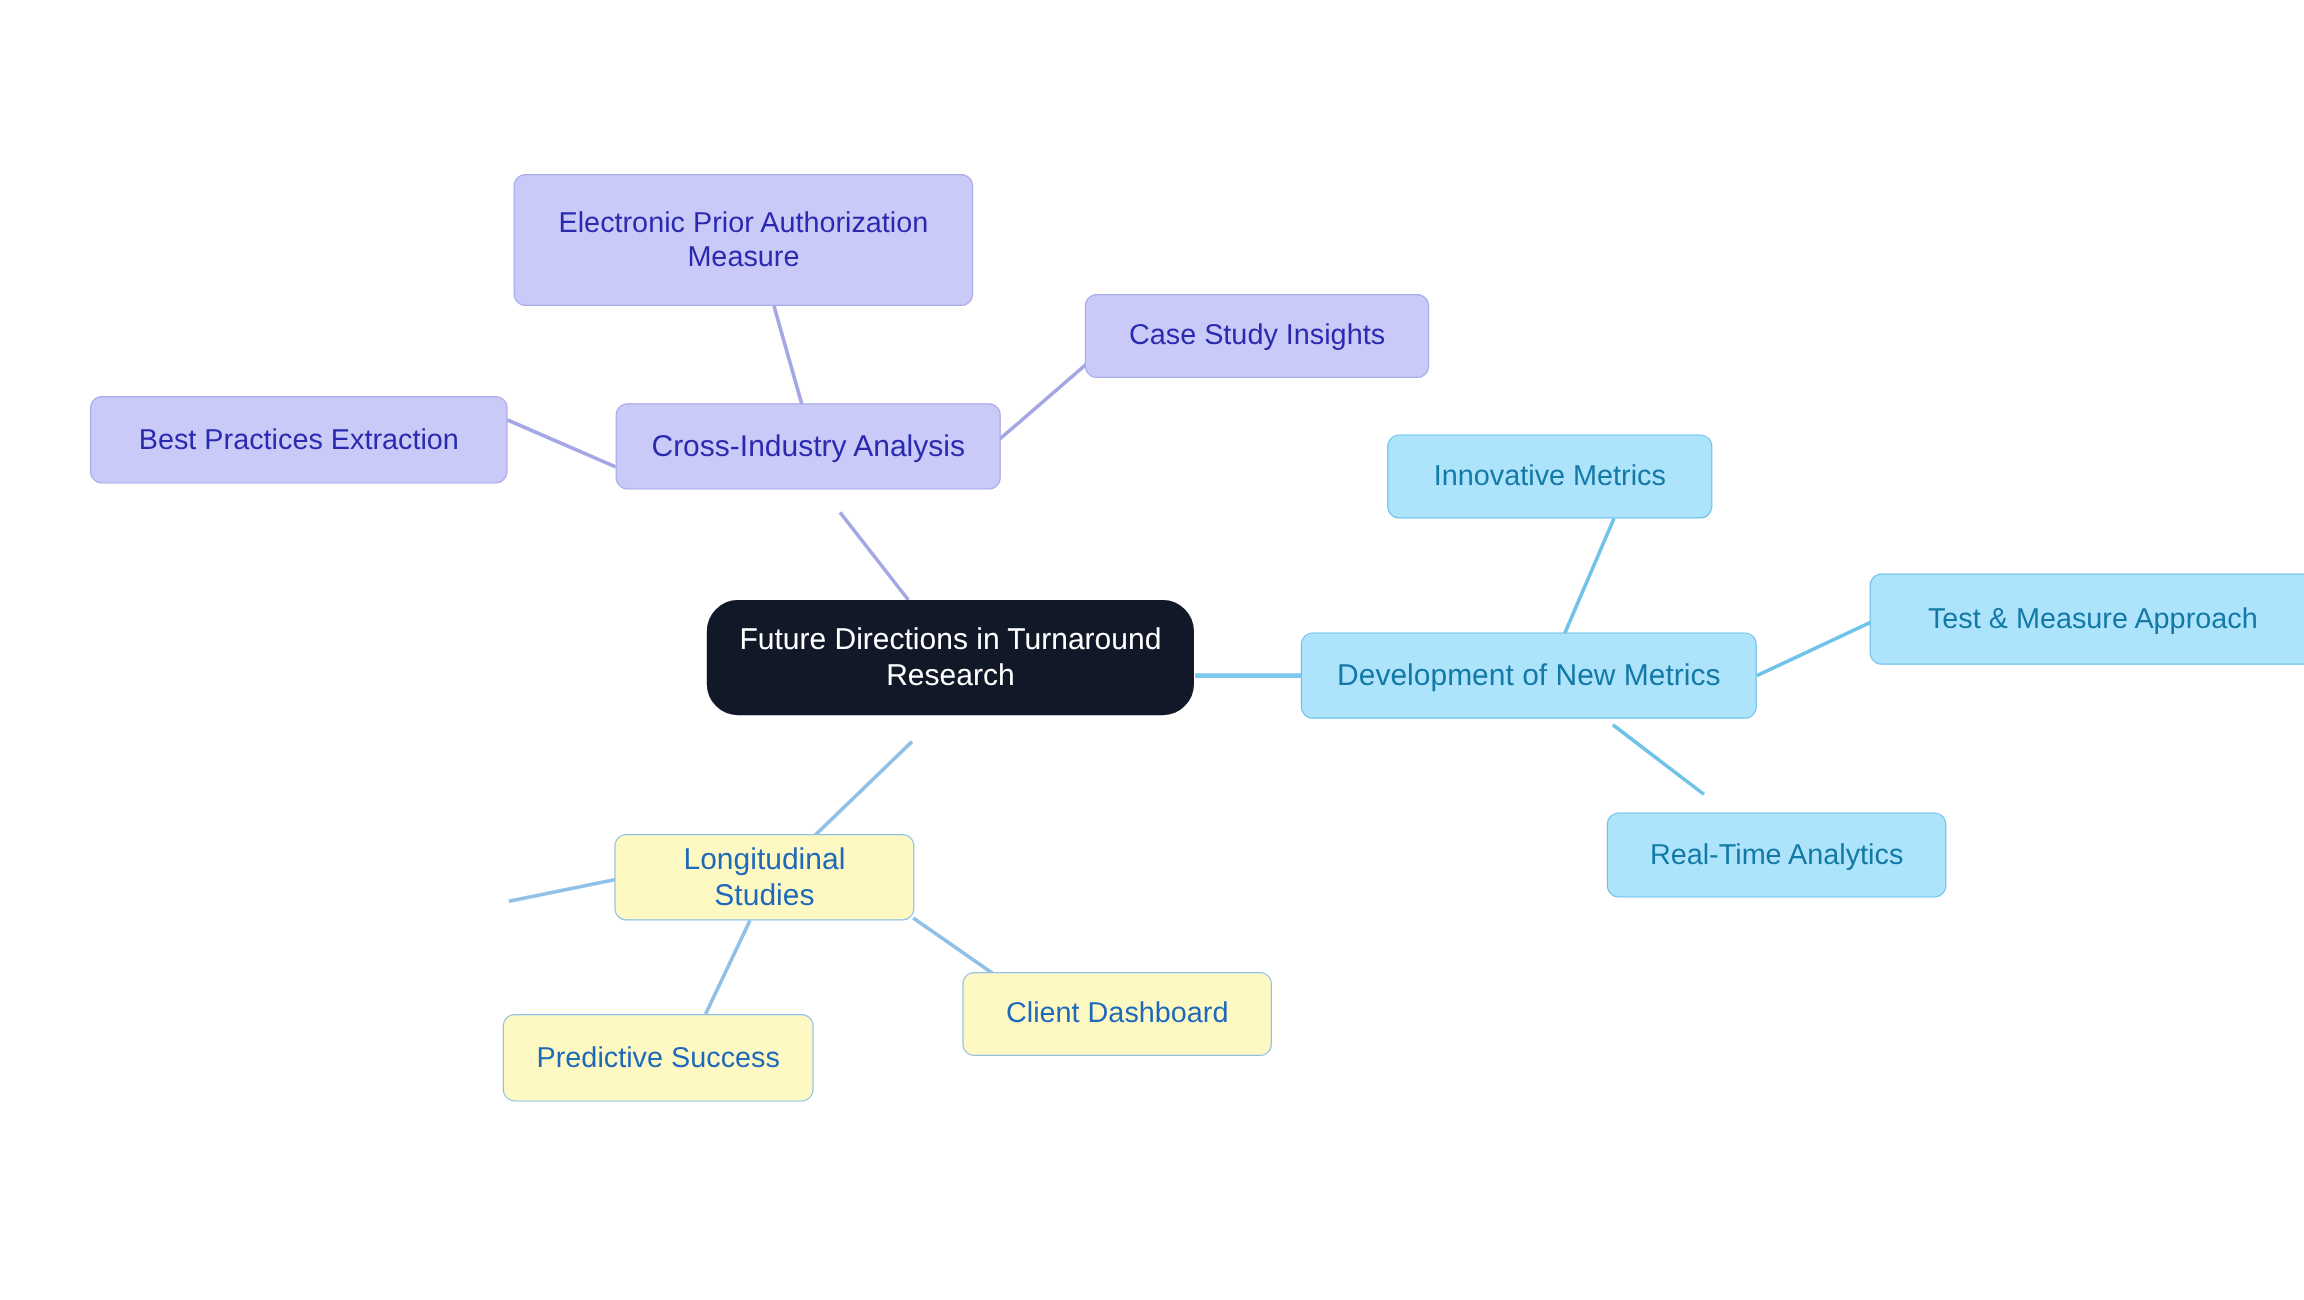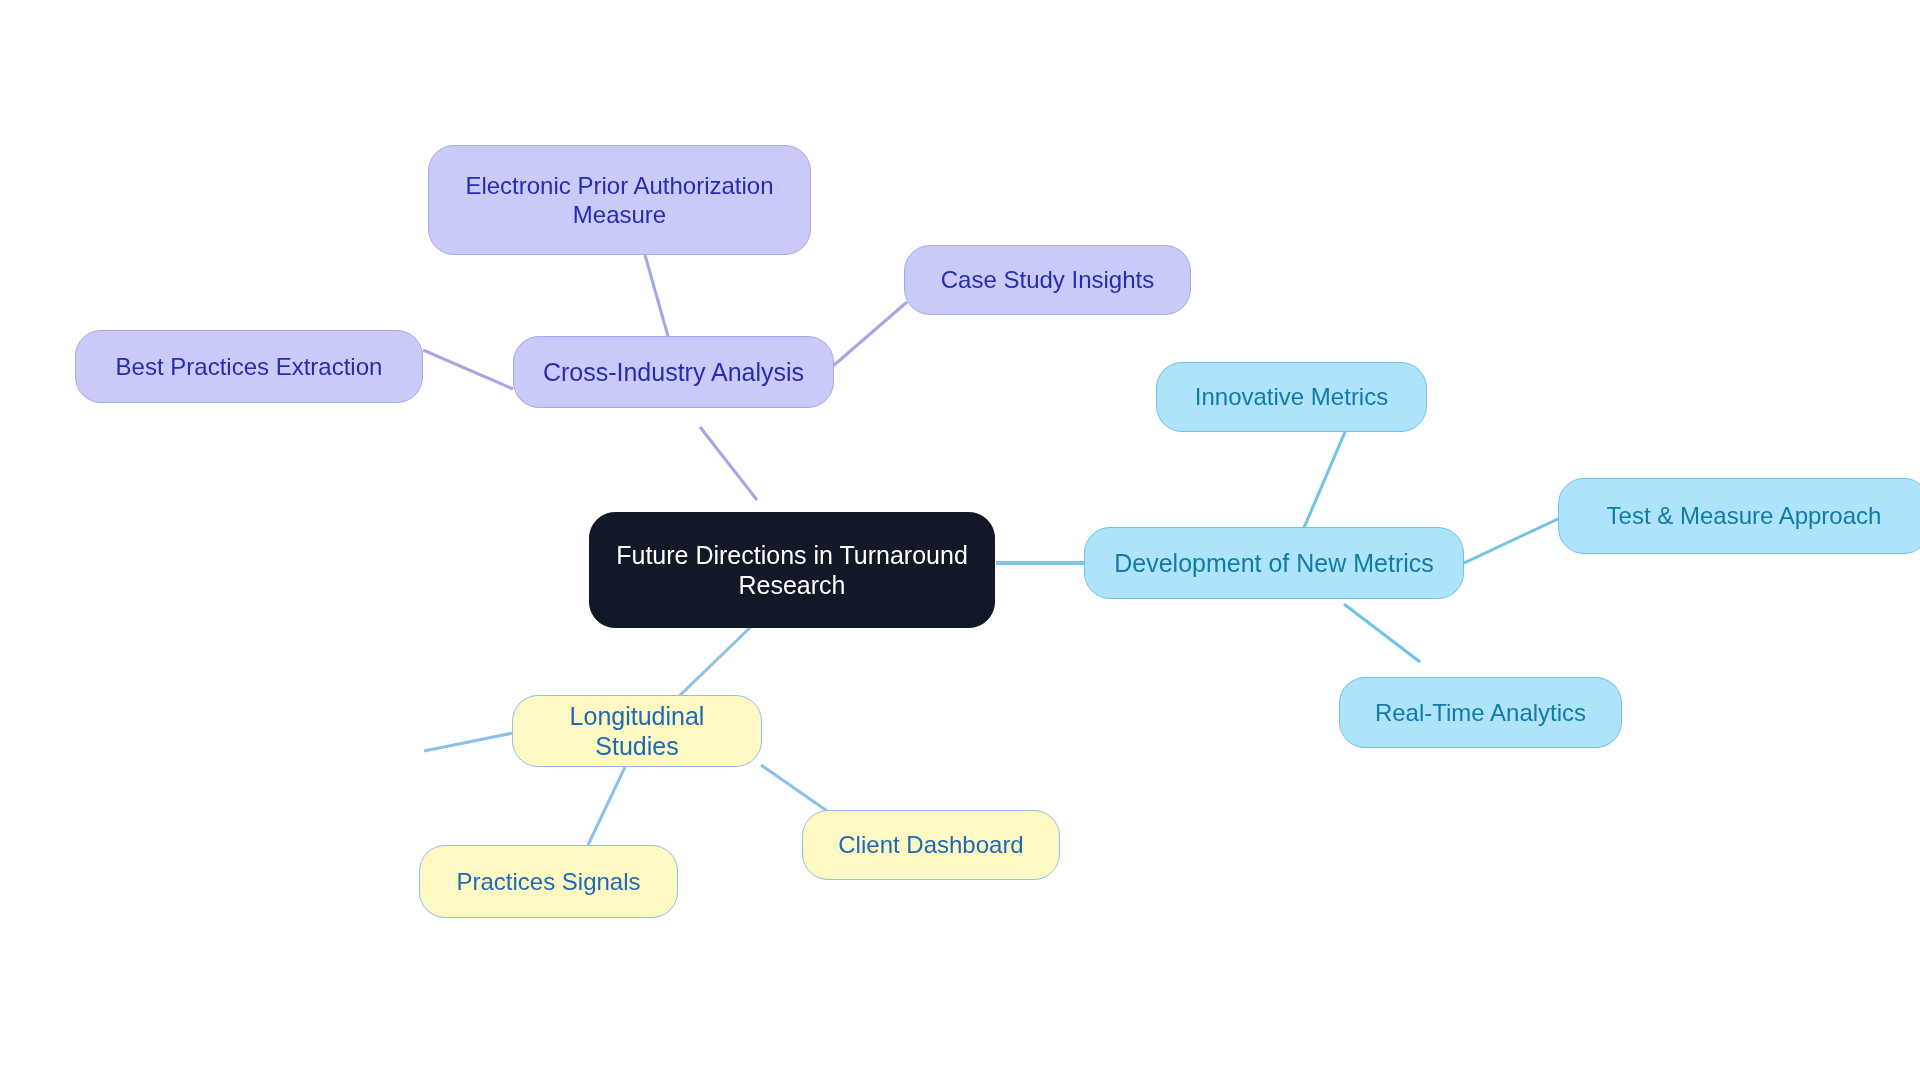--- a/index.html
+++ b/index.html
@@ -24,21 +24,21 @@
     height: 1083px;
     pointer-events: none;
   }
   .node {
     position: absolute;
     box-sizing: border-box;
     display: flex;
     align-items: center;
     justify-content: center;
     text-align: center;
-    border-radius: 26px;
+    border-radius: 10px;
     border-width: 1px;
     border-style: solid;
     line-height: 1.22;
     padding: 6px 14px;
     white-space: pre-line;
   }
   .node.root {
     background: #111827;
     border-color: #111827;
     color: #ffffff;
@@ -88,38 +88,38 @@
 
     <path d="M 760 618 L 672 703" stroke="#8fc0e8" stroke-width="3" fill="none"></path>
 
     <path d="M 513 733 L 424 751" stroke="#8fc0e8" stroke-width="3" fill="none"></path>
 
     <path d="M 625 767 L 588 845" stroke="#8fc0e8" stroke-width="3" fill="none"></path>
 
     <path d="M 761 765 L 840 820" stroke="#8fc0e8" stroke-width="3" fill="none"></path>
   </svg>
 
-  <div class="node root" style="left:589px; top:512px; width:406px; height:116px;">Future Directions in Turnaround Research</div>
+  <div class="node root" style="left:589px; top:500px; width:406px; height:96px;">Future Directions in Turnaround Research</div>
 
   <div class="node purple branch-node" style="left:513px; top:336px; width:321px; height:72px;">Cross-Industry Analysis</div>
 
   <div class="node purple leaf-node" style="left:428px; top:145px; width:383px; height:110px;">Electronic Prior Authorization Measure</div>
 
   <div class="node purple leaf-node" style="left:75px; top:330px; width:348px; height:73px;">Best Practices Extraction</div>
 
   <div class="node purple leaf-node" style="left:904px; top:245px; width:287px; height:70px;">Case Study Insights</div>
 
   <div class="node cyan branch-node" style="left:1084px; top:527px; width:380px; height:72px;">Development of New Metrics</div>
 
   <div class="node cyan leaf-node" style="left:1156px; top:362px; width:271px; height:70px;">Innovative Metrics</div>
 
   <div class="node cyan leaf-node" style="left:1558px; top:478px; width:372px; height:76px;">Test &amp; Measure Approach</div>
 
   <div class="node cyan leaf-node" style="left:1339px; top:660px; width:283px; height:71px;margin-top:17px;">Real-Time Analytics</div>
 
   <div class="node softblue branch-node" style="left:512px; top:695px; width:250px; height:72px;">Longitudinal Studies</div>
 
 
-  <div class="node softblue leaf-node" style="left:419px; top:845px; width:259px; height:73px;">Practices Signals</div>
+  <div class="node softblue leaf-node" style="left:419px; top:845px; width:259px; height:73px;">Predictive Success</div>
 
   <div class="node softblue leaf-node" style="left:802px; top:810px; width:258px; height:70px;">Client Dashboard</div>
 
 </div>
 
 </body></html>

